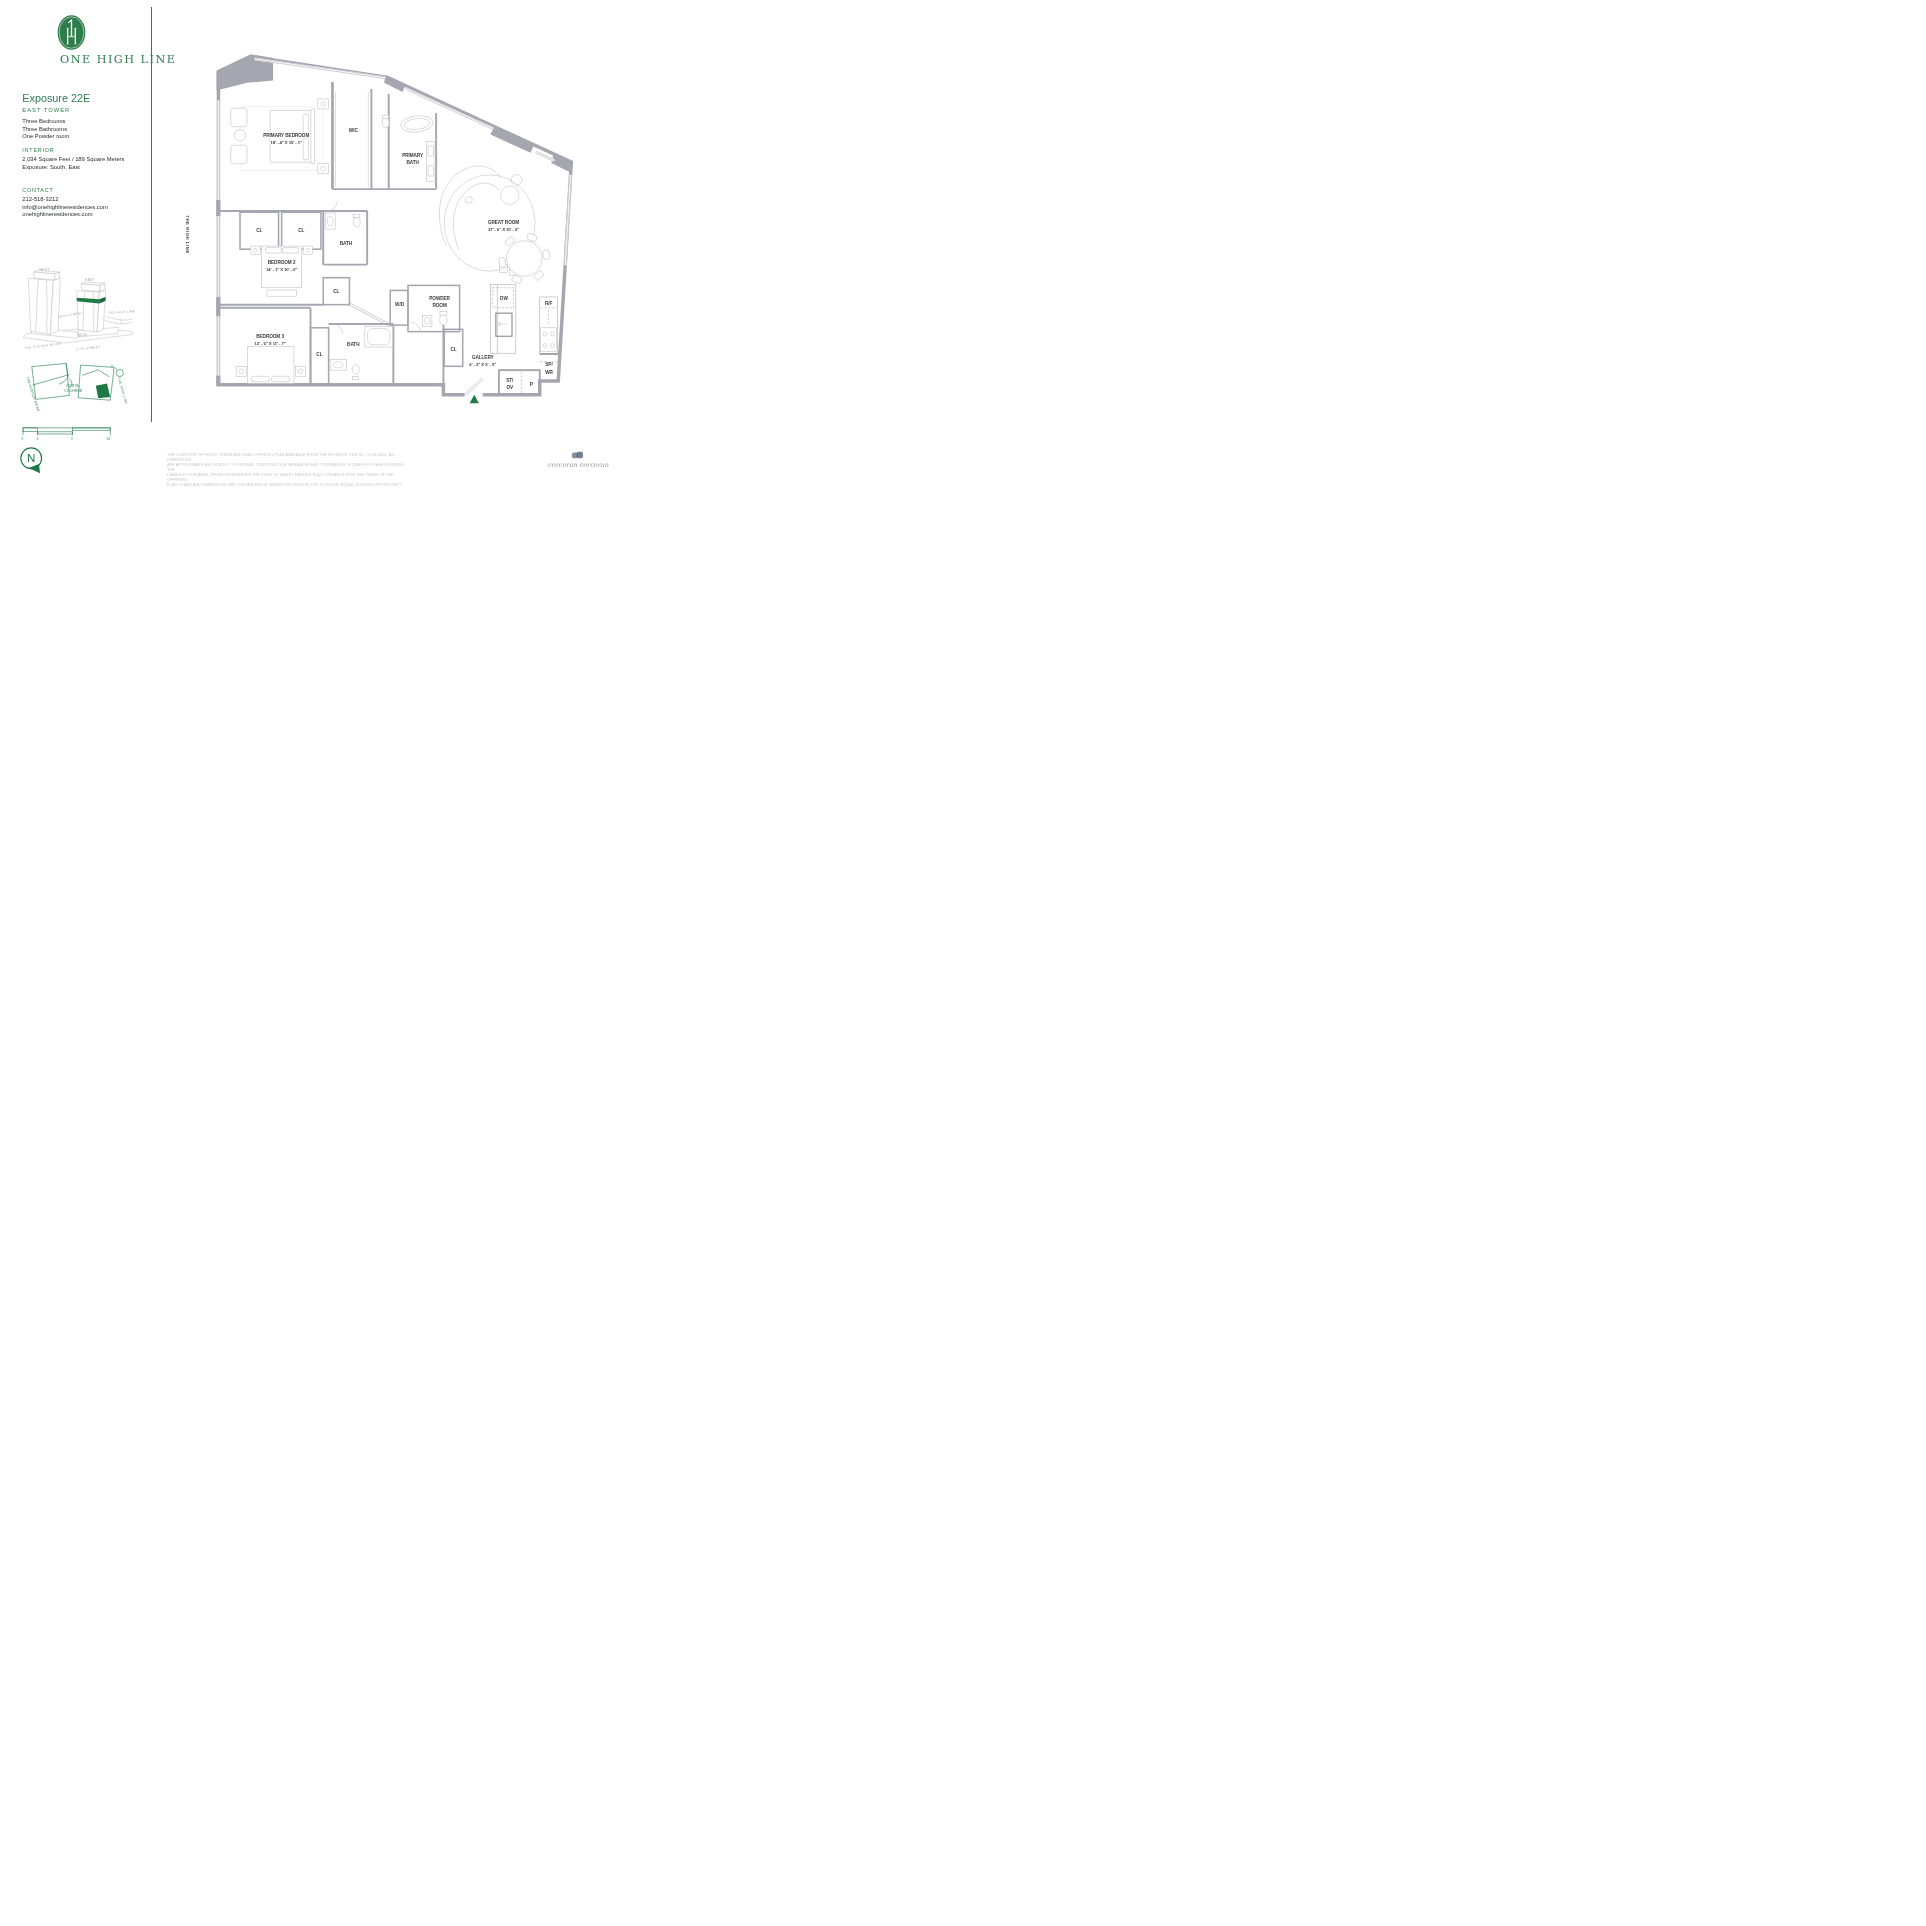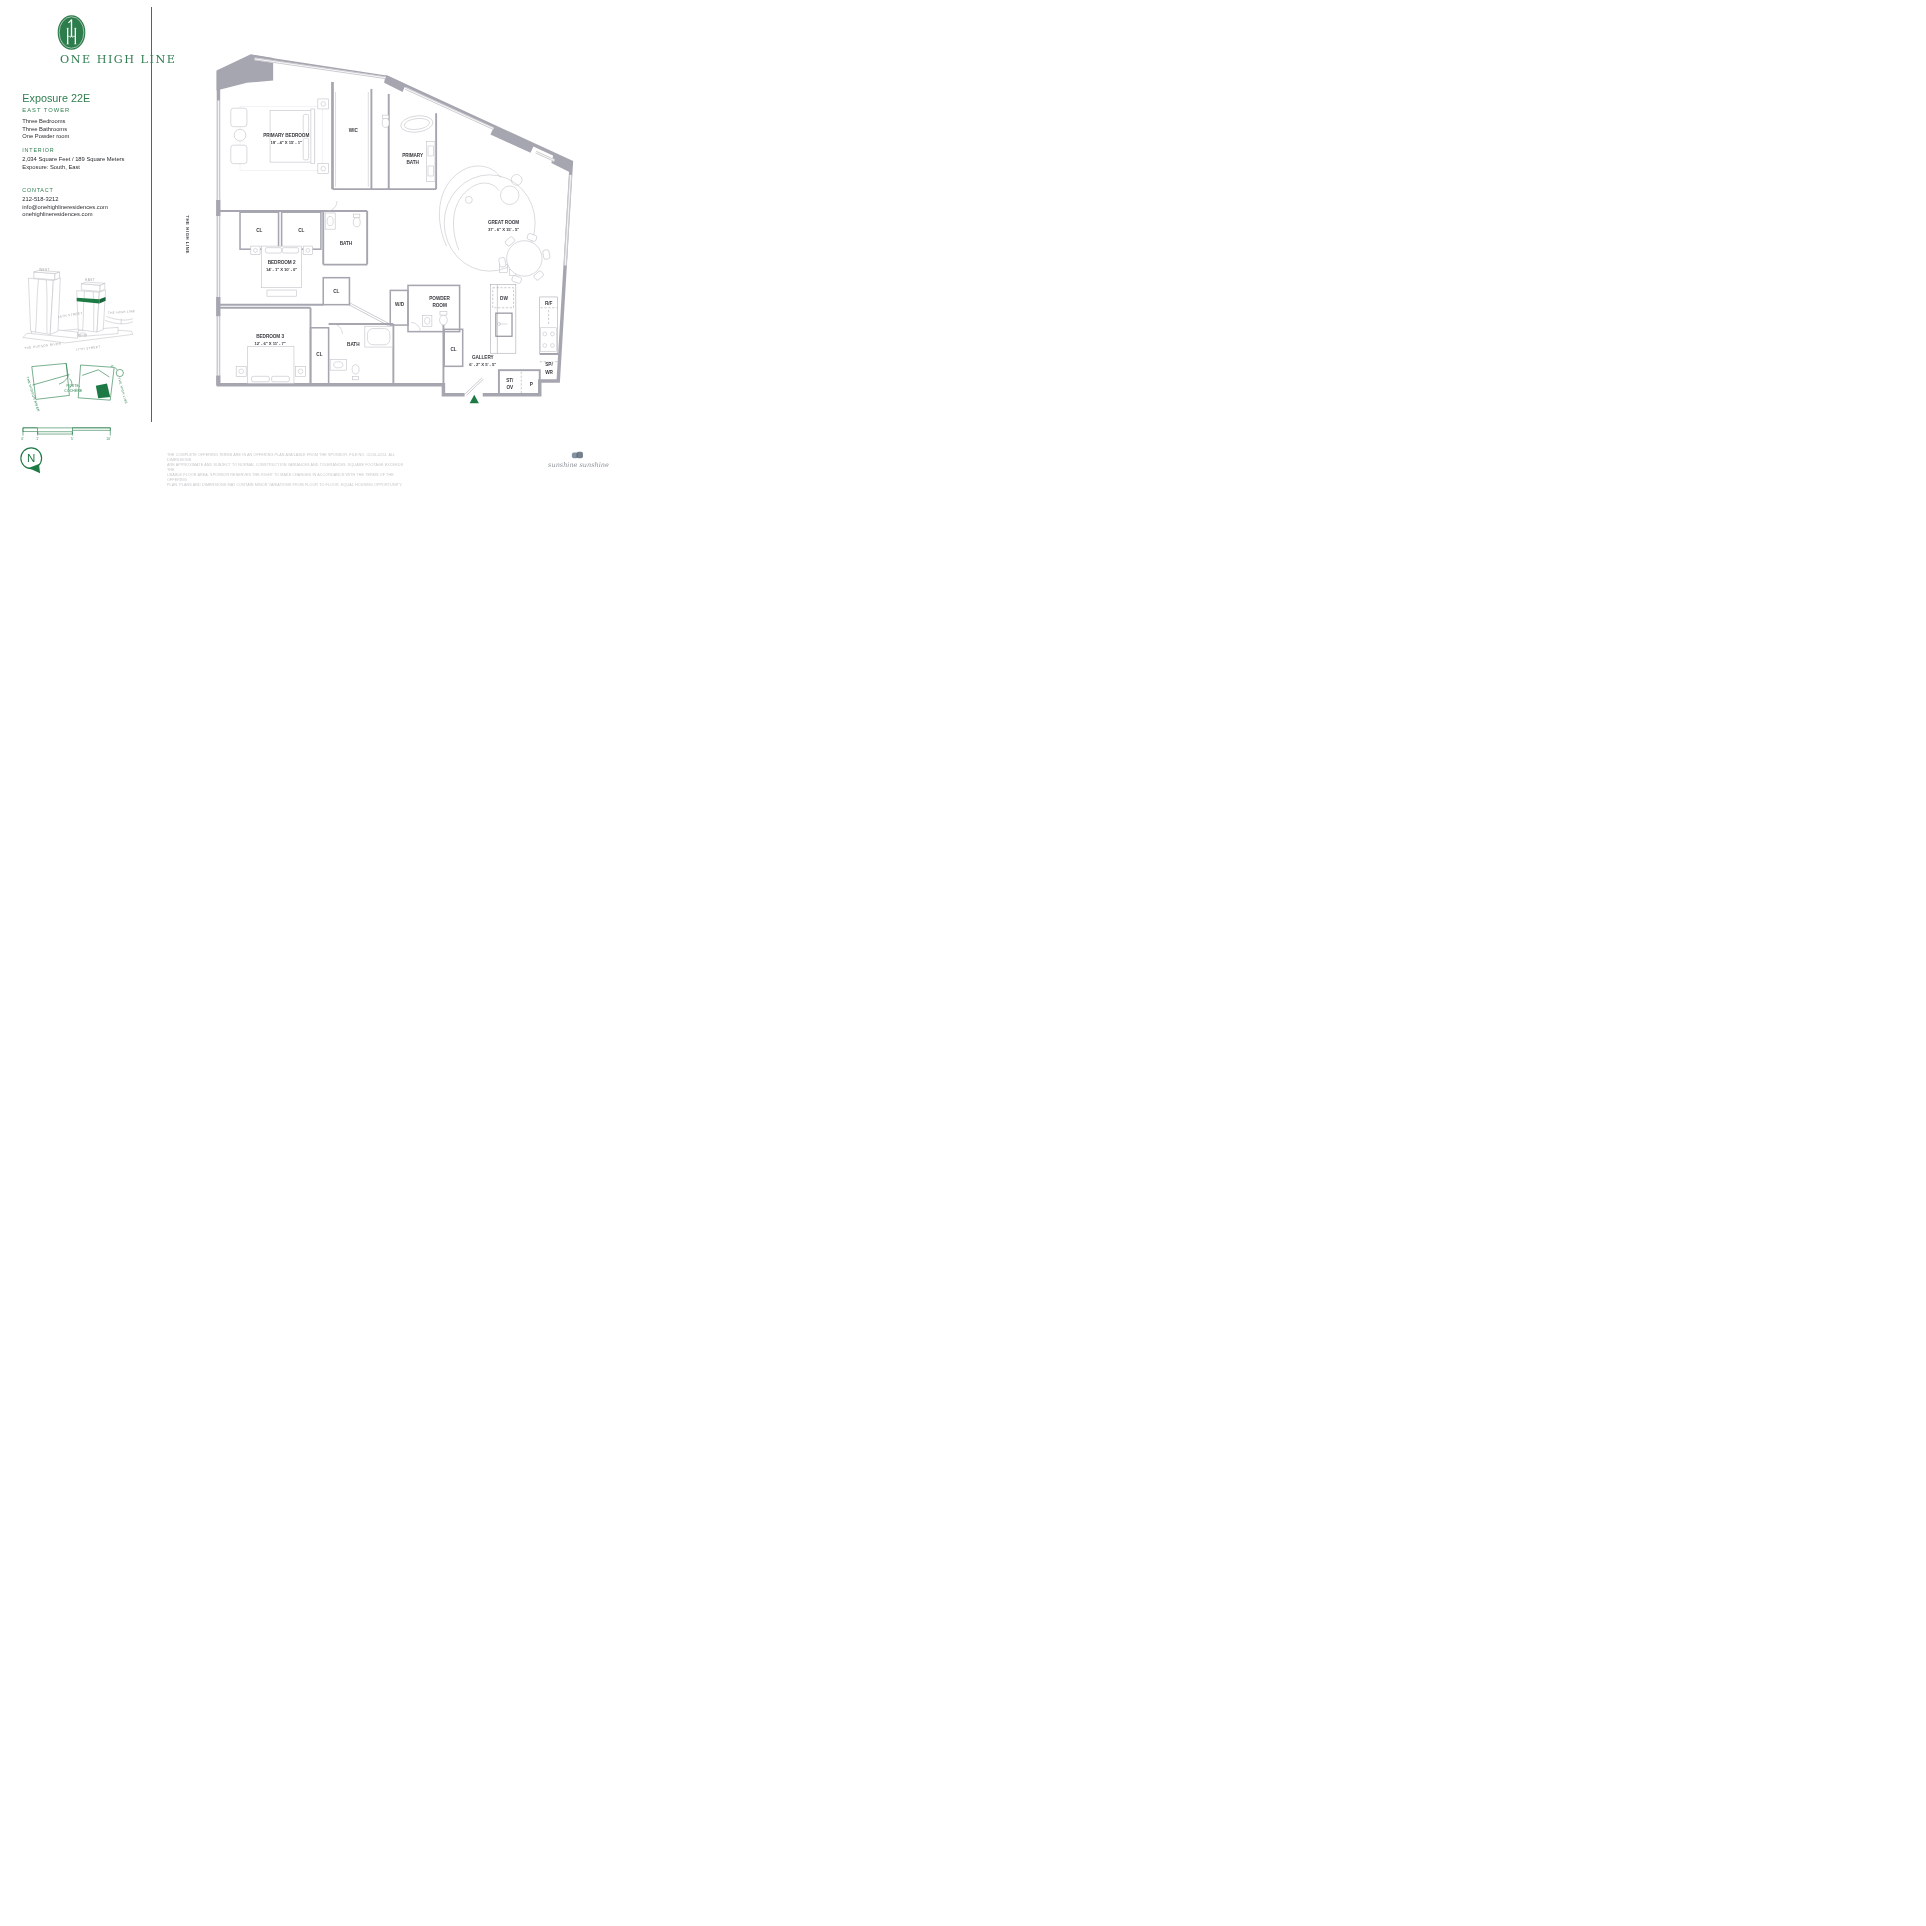--- a/index.html
+++ b/index.html
@@ -390,16 +390,16 @@
     <div>THE COMPLETE OFFERING TERMS ARE IN AN OFFERING PLAN AVAILABLE FROM THE SPONSOR. FILE NO. CD16-0214. ALL DIMENSIONS</div>
     <div>ARE APPROXIMATE AND SUBJECT TO NORMAL CONSTRUCTION VARIANCES AND TOLERANCES. SQUARE FOOTAGE EXCEEDS THE</div>
     <div>USABLE FLOOR AREA. SPONSOR RESERVES THE RIGHT TO MAKE CHANGES IN ACCORDANCE WITH THE TERMS OF THE OFFERING</div>
     <div>PLAN. PLANS AND DIMENSIONS MAY CONTAIN MINOR VARIATIONS FROM FLOOR TO FLOOR. EQUAL HOUSING OPPORTUNITY.</div>
   </div>
 
   <svg class="abs" style="left:571px;top:451px;" width="14" height="9.2" viewBox="0 0 36 24">
     <rect x="2" y="4" width="16" height="15" rx="5" fill="#8292a2"></rect>
     <rect x="14" y="2" width="17" height="17" rx="5" fill="#5d6b7a" opacity="0.85"></rect>
   </svg>
-  <div class="agency">sunshine sunshine</div>
+  <div class="agency">corcoran corcoran</div>
 
 </div>
 
 
 </body></html>

